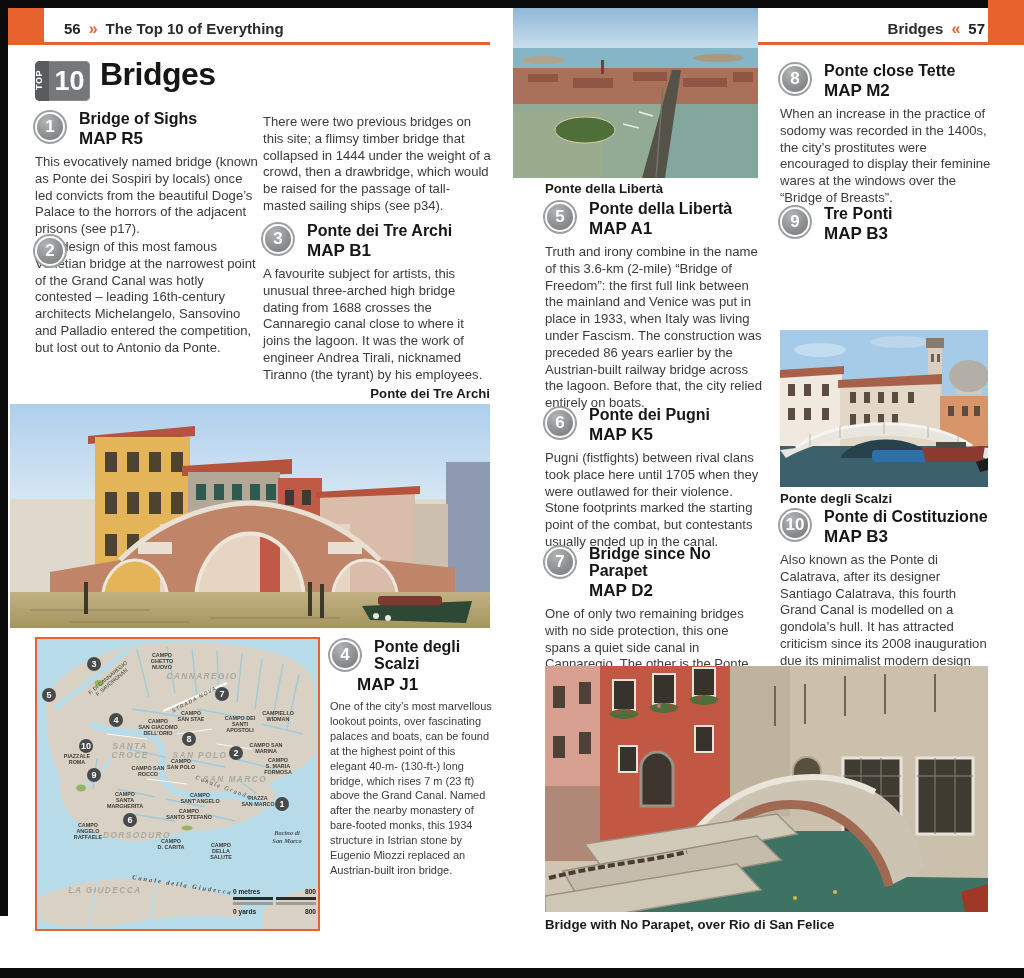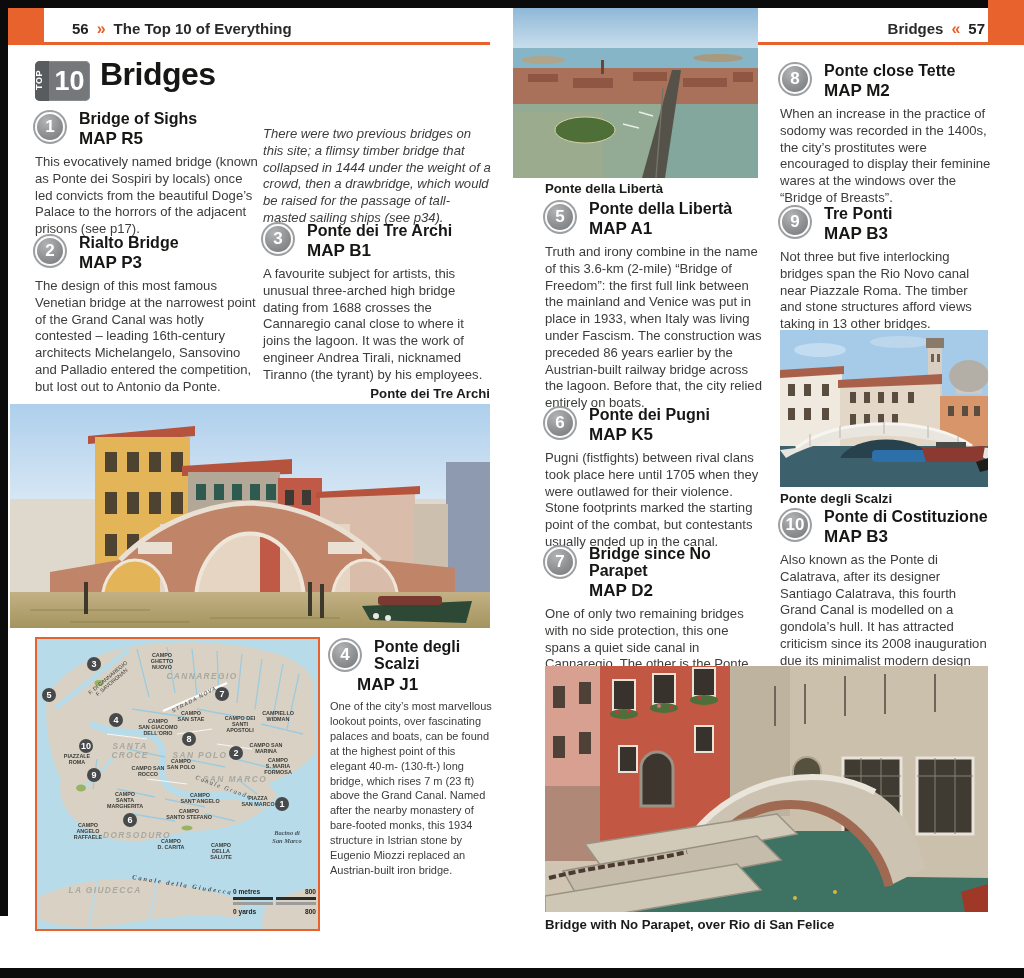--- a/index.html
+++ b/index.html
@@ -12,21 +12,21 @@
   .frame-top{left:0;top:0;width:1024px;height:8px;background:#0b0b0b;}
   .frame-left{left:0;top:0;width:8px;height:916px;background:#0b0b0b;}
   .frame-bottom{left:0;top:968px;width:1024px;height:10px;background:#0b0b0b;}
   
   .orange{background:#e7622c;}
   .block-left{left:8px;top:8px;width:36px;height:36px;}
   .block-right{left:988px;top:0;width:36px;height:45px;}
   .rule-left{left:8px;top:42px;width:482px;height:3px;}
   .rule-right{left:757px;top:42px;width:231px;height:3px;}
   .hdr{top:20px;font-size:15px;display:flex;gap:8px;align-items:baseline;}
-  .hdr-left{left:72px;gap:8px;}
+  .hdr-left{left:64px;gap:8px;}
   .hdr-right{right:39px;}
   .hdr b{font-weight:bold;color:#222220;}
   .hdr .chev{color:#e7622c;font-weight:bold;font-size:16px;}
   .hdr .hdr-title{font-weight:600;color:#2a2a28;}
   
   .top10-logo{left:35px;top:61px;width:55px;height:40px;background:#75787b;border-radius:5px;box-shadow:inset 0 0 0 1px #8a8d90;}
   .logo-tab{position:absolute;left:0;top:0;width:14px;height:40px;background:#595c5f;border-radius:5px 0 0 5px;}
   .logo-top{position:absolute;left:-6px;top:14px;transform:rotate(-90deg);font-size:9px;font-weight:bold;color:#fff;letter-spacing:.5px;}
   .logo-ten{position:absolute;left:14px;top:0;width:41px;height:40px;color:#fff;font-weight:bold;font-size:27px;line-height:40px;text-align:center;}
   .page-title{left:100px;top:56px;font-size:32px;font-weight:bold;color:#161614;letter-spacing:-.5px;}
@@ -86,28 +86,24 @@
   <div class="e-num">1</div>
   <div class="e-head">
     <div class="e-title">Bridge of Sighs</div>
     <div class="e-map">MAP R5</div>
   </div>
   <div class="e-body"><span>This evocatively named bridge (known as Ponte dei Sospiri by locals) once led convicts from the beautiful Doge’s Palace to the horrors of the adjacent prisons</span><span class="it"> (see p17).</span></div>
 </div>
 
 <div class="entry" style="left:35px;top:234px;width:226px;">
   <div class="e-num">2</div>
-  <div class="e-head">
-    <div class="e-title">Rialto Bridge</div>
-    <div class="e-map">MAP P3</div>
-  </div>
   <div class="e-body">The design of this most famous Venetian bridge at the narrowest point of the Grand Canal was hotly contested – leading 16th-century architects Michelangelo, Sansovino and Palladio entered the competition, but lost out to Antonio da Ponte.</div>
 </div>
 
-<div class="para" style="left:263px;top:126px;width:229px;font-style:italic;"><span>There were two previous bridges on this site; a flimsy timber bridge that collapsed in 1444 under the weight of a crowd, then a drawbridge, which would be raised for the passage of tall-masted sailing ships</span><span class="it"> (see p34).</span></div>
+<div class="para" style="left:263px;top:114px;width:229px;"><span>There were two previous bridges on this site; a flimsy timber bridge that collapsed in 1444 under the weight of a crowd, then a drawbridge, which would be raised for the passage of tall-masted sailing ships</span><span class="it"> (see p34).</span></div>
 
 <div class="entry" style="left:263px;top:222px;width:229px;">
   <div class="e-num">3</div>
   <div class="e-head">
     <div class="e-title">Ponte dei Tre Archi</div>
     <div class="e-map">MAP B1</div>
   </div>
   <div class="e-body">A favourite subject for artists, this unusual three-arched high bridge dating from 1688 crosses the Cannaregio canal close to where it joins the lagoon. It was the work of engineer Andrea Tirali, nicknamed Tiranno (the tyrant) by his employees.</div>
 </div>
 
@@ -424,21 +420,20 @@
   </div>
   <div class="e-body">When an increase in the practice of sodomy was recorded in the 1400s, the city’s prostitutes were encouraged to display their feminine wares at the windows over the “Bridge of Breasts”.</div>
 </div>
 
 <div class="entry" style="left:780px;top:205px;width:211px;">
   <div class="e-num">9</div>
   <div class="e-head">
     <div class="e-title">Tre Ponti</div>
     <div class="e-map">MAP B3</div>
   </div>
-  <div class="e-body">Not three but five interlocking bridges span the Rio Novo canal near Piazzale Roma. The timber and stone structures afford views taking in 13 other bridges.</div>
 </div>
 
 <div class="photo" style="left:780px;top:330px;width:208px;height:157px;">
 <svg width="208" height="157" viewBox="0 0 208 157">
   <rect x="0" y="0" width="208" height="120" fill="#a5cbe8"></rect>
   <ellipse cx="40" cy="20" rx="26" ry="7" fill="#c3dcef"></ellipse>
   <ellipse cx="120" cy="12" rx="30" ry="6" fill="#bcd7ec"></ellipse>
 
   <rect x="148" y="14" width="14" height="72" fill="#d8cec2"></rect>
   <rect x="146" y="8" width="18" height="10" fill="#8a7a6a"></rect>

